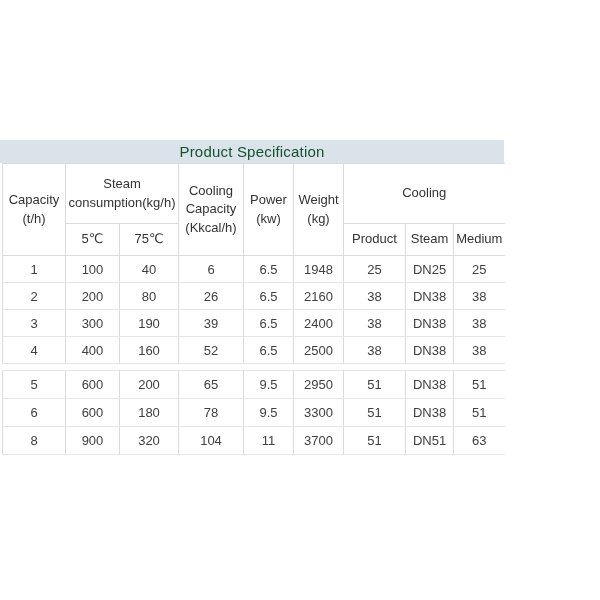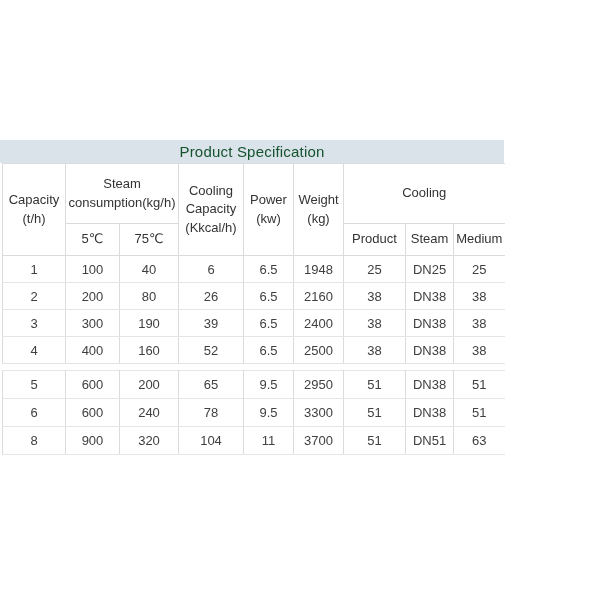--- a/index.html
+++ b/index.html
@@ -135,21 +135,21 @@
             <td>65</td>
             <td>9.5</td>
             <td>2950</td>
             <td>51</td>
             <td>DN38</td>
             <td>51</td>
           </tr>
           <tr>
             <td>6</td>
             <td>600</td>
-            <td>240</td>
+            <td>180</td>
             <td>78</td>
             <td>9.5</td>
             <td>3300</td>
             <td>51</td>
             <td>DN38</td>
             <td>51</td>
           </tr>
           <tr>
             <td>8</td>
             <td>900</td>

